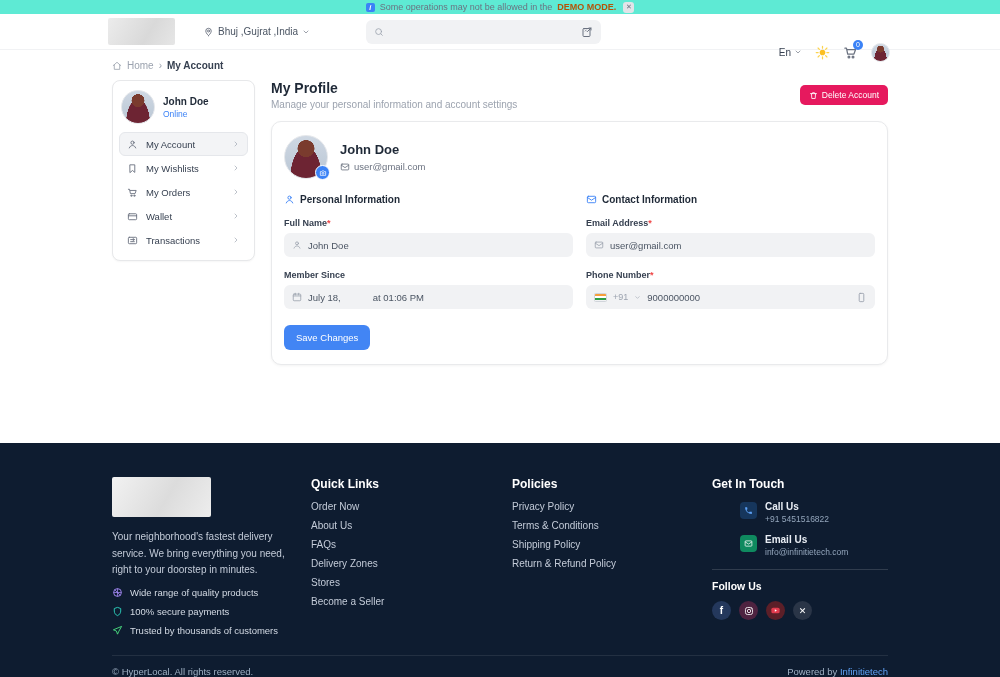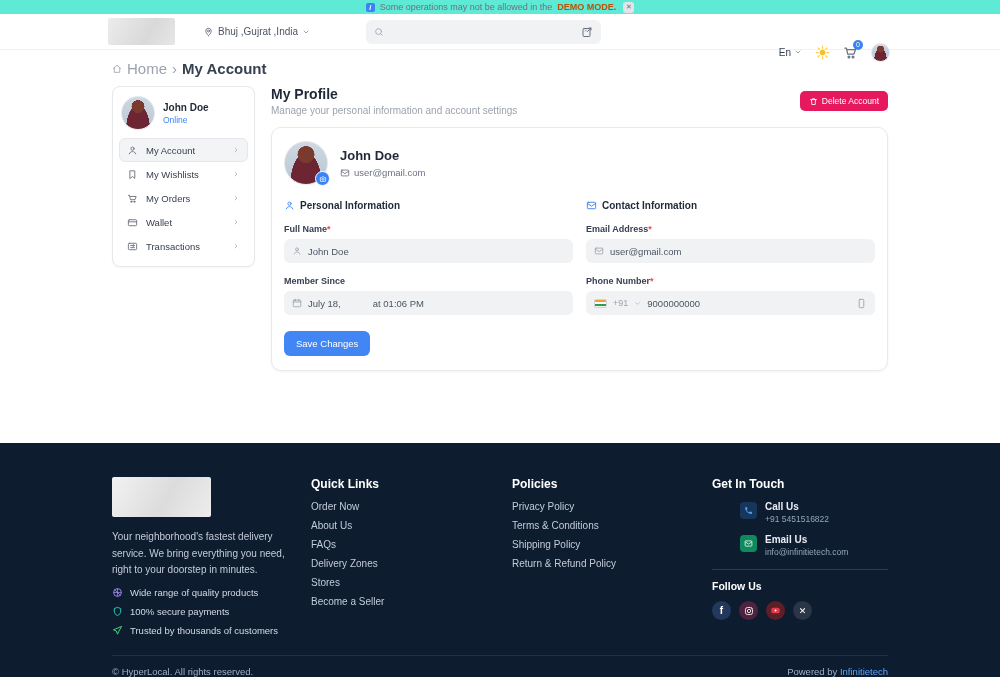--- a/index.html
+++ b/index.html
@@ -28,21 +28,21 @@
       radial-gradient(circle at 50% 30%, #7a3b2e 0 23%, rgba(0,0,0,0) 24%),
       radial-gradient(ellipse at 50% 100%, #6d2433 0 52%, rgba(0,0,0,0) 53%),
       linear-gradient(#cfd8e3,#b9c6d4);
     border:1px solid #e5e7eb; }
   .avatar.sm { width:19px; height:19px; }
   .avatar.md { width:34px; height:34px; }
   .avatar.lg { width:44px; height:44px; }
 
   
   .page-body { height:393px; overflow:hidden; }
-  .breadcrumb { margin:10px 0 0 112px; display:flex; align-items:center; gap:5px; font-size:15px; color:#9ca3af; }
+  .breadcrumb { margin:10px 0 0 112px; display:flex; align-items:center; gap:5px; font-size:10px; color:#9ca3af; }
   .breadcrumb .current { color:#374151; font-weight:bold; }
   .content { display:flex; gap:16px; margin:9px 112px 0 112px; align-items:flex-start; }
 
   
   .side-card { width:143px; border:1px solid #e7e8ea; border-radius:8px; background:#fff; box-shadow:0 1px 2px rgba(0,0,0,.04); padding:9px 6px 8px; }
   .side-profile { display:flex; align-items:center; gap:8px; padding:0 2px 8px; }
   .side-name { font-size:10px; font-weight:bold; color:#1f2937; }
   .side-status { font-size:8.5px; color:#3b82f6; margin-top:2px; }
   .side-item { height:24px; display:flex; align-items:center; gap:8px; padding:0 7px; font-size:9.5px; color:#374151; border-radius:6px; cursor:pointer; border:1px solid transparent; }
   .side-item.active { background:#f3f4f6; border-color:#e5e7eb; }

